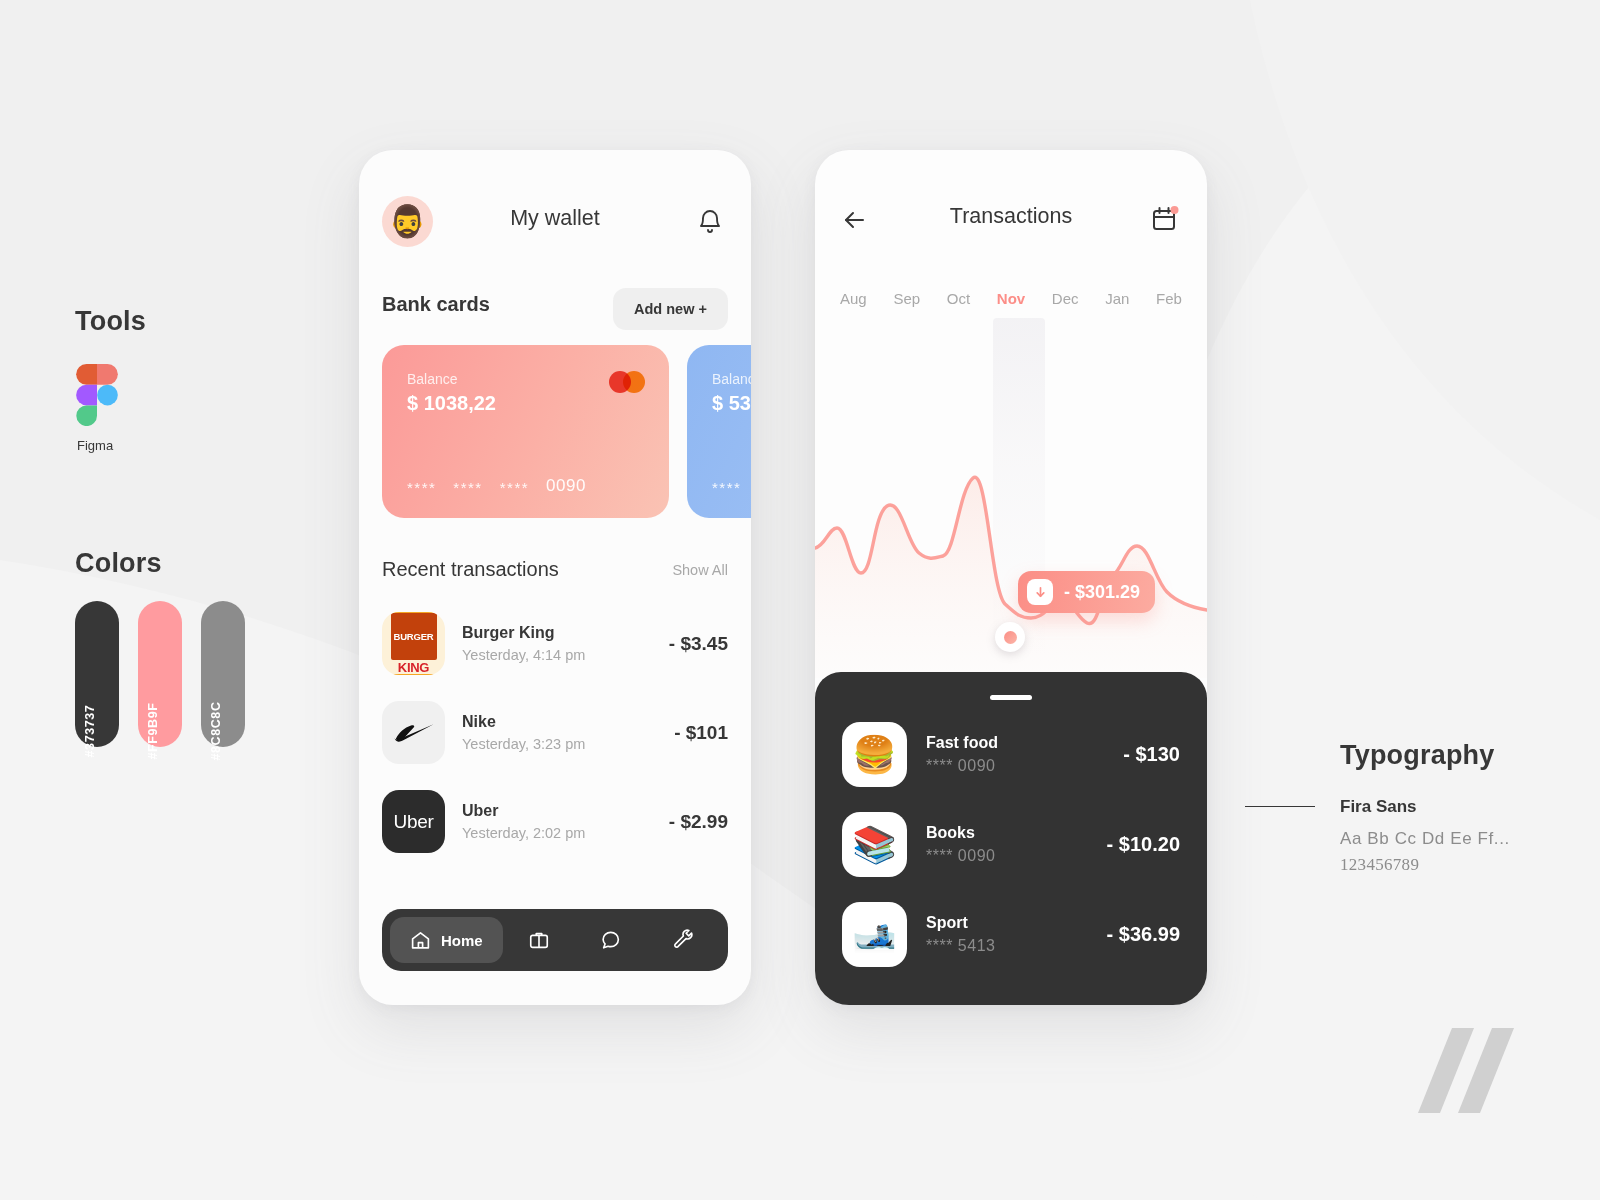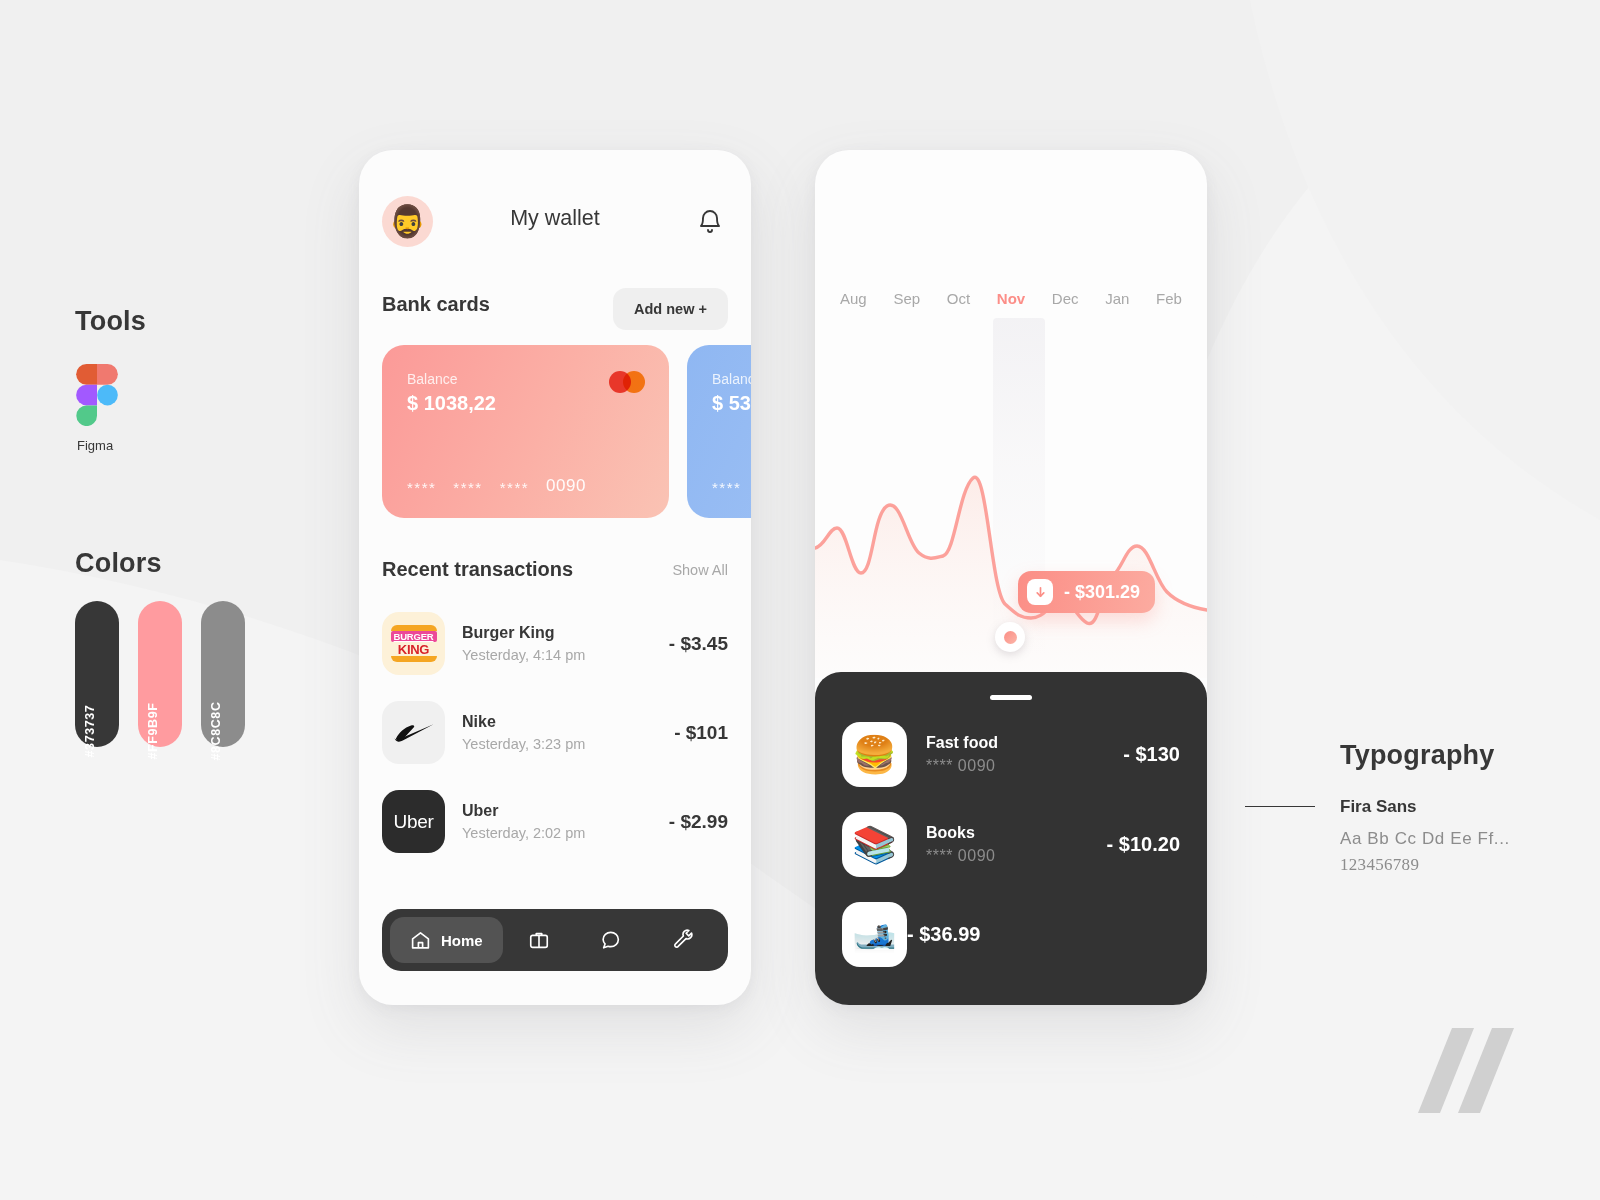--- a/index.html
+++ b/index.html
@@ -129,38 +129,38 @@
     position: absolute; top: 0; width: 22px; height: 22px; border-radius: 50%;
     display: block;
   }
   .mc-logo i.a { left: 0; background: #e8372a; }
   .mc-logo i.b { right: 0; background: #f79e1b; mix-blend-mode: multiply; }
 
   
   .recent-head {
     position: absolute; top: 408px; left: 23px; right: 23px; height: 28px;
   }
-  .recent-title { position: absolute; left: 0; top: 0; font-size: 20px; font-weight: bold; color: #373737; }
+  .recent-title { position: absolute; left: 0; top: 0; font-size: 20px; font-weight: normal; color: #373737; }
   .show-all { position: absolute; right: 0; top: 4px; font-size: 14.5px; color: #a8a8a8; cursor: pointer; }
 
   .tx-list { position: absolute; top: 462px; left: 23px; right: 23px; }
   .tx-row { display: flex; align-items: center; height: 63px; margin-bottom: 26px; }
   .tx-logo {
     width: 63px; height: 63px; border-radius: 17px; flex: none;
     display: flex; align-items: center; justify-content: center;
     overflow: hidden;
   }
   .logo-bk { background: #fdf1d8; }
   .logo-nike { background: #f0f0f0; }
   .logo-uber { background: #2c2c2c; }
   .bk-mark {
     width: 46px; text-align: center; font-weight: 900; line-height: 1.0;
     font-family: "Liberation Sans", sans-serif;
   }
-  .bk-mark .top { background:#ec4899; color:#fff; font-size: 9.5px; letter-spacing:-.2px; padding:1px 0; border-radius:2px;text-decoration:underline;}
+  .bk-mark .top { background:#c2410c; color:#fff; font-size: 9.5px; letter-spacing:-.2px; padding:19px 0; border-radius:2px;}
   .bk-mark .bot { color:#d8232a; font-size: 13px; letter-spacing:-.3px; margin-top:1px;}
   .bk-bun-t, .bk-bun-b { height:6px; background:#f5a623; border-radius: 7px 7px 0 0;}
   .bk-bun-b { border-radius: 0 0 7px 7px; }
   .uber-word { color:#fff; font-size: 19px; font-weight: 500; letter-spacing:-.3px;}
   .tx-meta { flex: 1; padding-left: 17px; }
   .tx-name { font-size: 16px; font-weight: bold; color: #373737; }
   .tx-time { font-size: 14.5px; color: #a8a8a8; margin-top: 5px; }
   .tx-amount { font-size: 19px; font-weight: bold; color: #373737; white-space: nowrap; }
 
   
@@ -410,20 +410,40 @@
       <div class="nav-item">
         <svg width="22" height="22" viewBox="0 0 24 24" fill="none" stroke="#fff" stroke-width="1.8" stroke-linecap="round" stroke-linejoin="round">
             <path d="M20.2 4.5a4.6 4.6 0 0 1-6 6L5.6 19a2 2 0 1 1-2.8-2.8l8.5-8.6a4.6 4.6 0 0 1 6-6l-3 3 2.9 2.9 3-3z"></path>
           </svg>
       </div>
     </div>
   </div>
 
   <div class="phone" id="phone-tx">
 
+    <div class="tx-header">
+      <div class="back-btn">
+        <svg viewBox="0 0 36 36" fill="none" stroke="#373737" stroke-width="2" stroke-linecap="round" stroke-linejoin="round">
+            <path d="M26 18H9"></path>
+            <path d="M16 11l-7 7 7 7"></path>
+          </svg>
+      </div>
+      <div class="tx-header-title">Transactions</div>
+      <div class="cal-btn">
+        <svg viewBox="0 0 36 36" fill="none" stroke="#373737" stroke-width="2" stroke-linecap="round" stroke-linejoin="round">
+          <rect x="7" y="10" width="20" height="18" rx="2.5"></rect>
+          <path d="M7 16h20"></path>
+            <path d="M12.5 7v5"></path>
+            <path d="M21.5 7v5"></path>
+        </svg>
+        <svg viewBox="0 0 36 36" style="position:absolute;left:0;top:0;width:36px;height:36px">
+            <circle cx="27.5" cy="9" r="4" fill="#fb9a94"></circle>
+          </svg>
+      </div>
+    </div>
 
     <div class="months">
       <div class="month">Aug</div>
       <div class="month">Sep</div>
       <div class="month">Oct</div>
       <div class="month active">Nov</div>
       <div class="month">Dec</div>
       <div class="month">Jan</div>
       <div class="month">Feb</div>
     </div>
@@ -475,20 +495,24 @@
           <div class="cat-logo">📚</div>
           <div class="cat-meta">
             <div class="cat-name">Books</div>
             <div class="cat-card">**** 0090</div>
           </div>
           <div class="cat-amount">- $10.20</div>
         </div>
 
         <div class="cat-row">
           <div class="cat-logo">🎿</div>
+          <div class="cat-meta">
+            <div class="cat-name">Sport</div>
+            <div class="cat-card">**** 5413</div>
+          </div>
           <div class="cat-amount">- $36.99</div>
         </div>
 
       </div>
     </div>
   </div>
 
   <div class="section-title" id="typo-title">Typography</div>
   <div class="typo-rule"></div>
   <div id="typo-font">Fira Sans</div>

